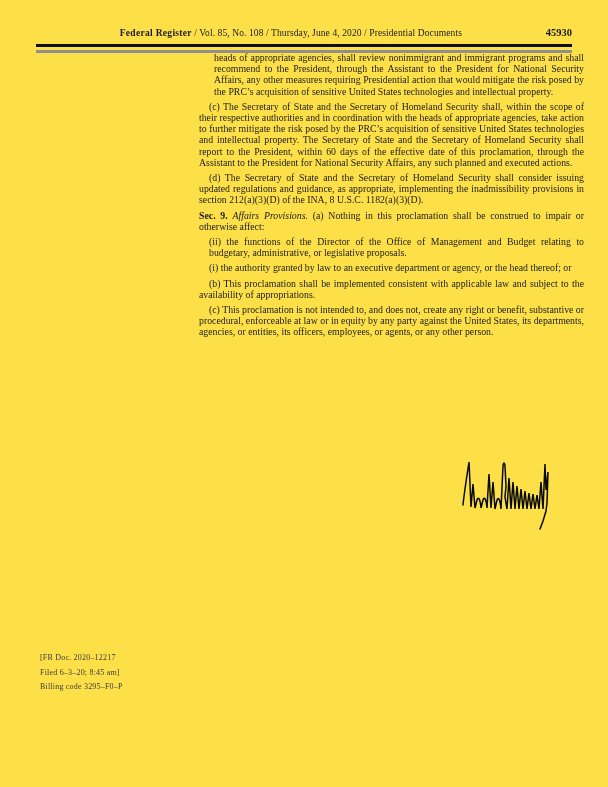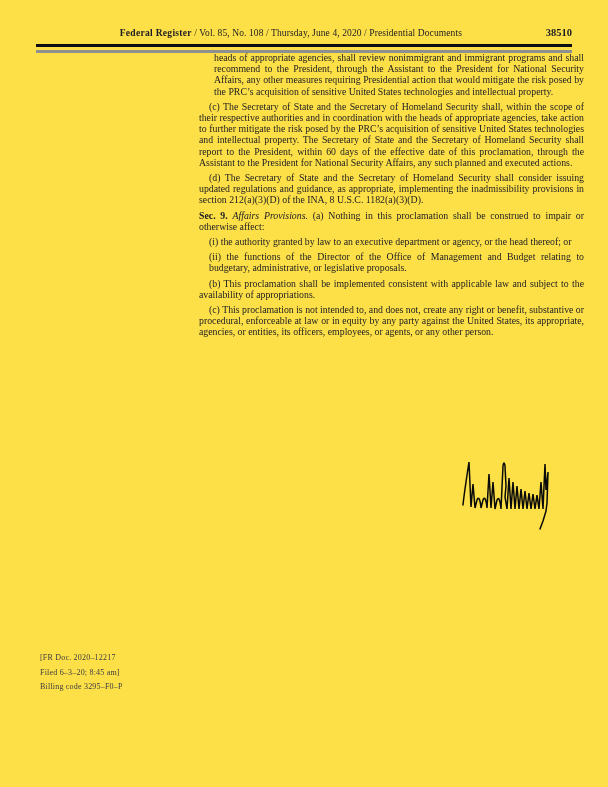--- a/index.html
+++ b/index.html
@@ -69,34 +69,34 @@
   }
   .doc-footer div { margin-bottom: 5.5px; }
 </style>
 </head>
 <body>
 
 <div class="page">
 
   <header class="fr-header">
     <span class="head-center"><span class="journal">Federal Register</span><span class="issue"> / Vol. 85, No. 108 / Thursday, June 4, 2020 / Presidential Documents</span></span>
-    <span class="folio">38510</span>
+    <span class="folio">45930</span>
   </header>
   <div class="rule rule-black"></div>
   <div class="rule rule-gray"></div>
 
   <main class="body-col">
     <p class="flush">heads of appropriate agencies, shall review nonimmigrant and immigrant programs and shall recommend to the President, through the Assistant to the President for National Security Affairs, any other measures requiring Presidential action that would mitigate the risk posed by the PRC’s acquisition of sensitive United States technologies and intellectual property.</p>
     <p>(c) The Secretary of State and the Secretary of Homeland Security shall, within the scope of their respective authorities and in coordination with the heads of appropriate agencies, take action to further mitigate the risk posed by the PRC’s acquisition of sensitive United States technologies and intellectual property. The Secretary of State and the Secretary of Homeland Security shall report to the President, within 60 days of the effective date of this proclamation, through the Assistant to the President for National Security Affairs, any such planned and executed actions.</p>
     <p>(d) The Secretary of State and the Secretary of Homeland Security shall consider issuing updated regulations and guidance, as appropriate, implementing the inadmissibility provisions in section 212(a)(3)(D) of the INA, 8 U.S.C. 1182(a)(3)(D).</p>
     <p class="noindent"><span class="sec-label">Sec. 9. </span><span class="sec-title">Affairs Provisions. </span><span>(a) Nothing in this proclamation shall be construed to impair or otherwise affect:</span></p>
+    <p class="sub">(ii) the functions of the Director of the Office of Management and Budget relating to budgetary, administrative, or legislative proposals.</p>
     <p class="sub">(i) the authority granted by law to an executive department or agency, or the head thereof; or</p>
-    <p class="sub">(ii) the functions of the Director of the Office of Management and Budget relating to budgetary, administrative, or legislative proposals.</p>
     <p>(b) This proclamation shall be implemented consistent with applicable law and subject to the availability of appropriations.</p>
-    <p>(c) This proclamation is not intended to, and does not, create any right or benefit, substantive or procedural, enforceable at law or in equity by any party against the United States, its appropriate, agencies, or entities, its officers, employees, or agents, or any other person.</p>
+    <p>(c) This proclamation is not intended to, and does not, create any right or benefit, substantive or procedural, enforceable at law or in equity by any party against the United States, its departments, agencies, or entities, its officers, employees, or agents, or any other person.</p>
   </main>
 
   <svg class="signature" viewBox="0 0 104 80" fill="none" xmlns="http://www.w3.org/2000/svg">
     <path d="M3,52 C4,42 7,22 9,9 L11,54 L13,31 L15,55
              L17,47 C18,44 20,44 21,55
              L23,47 C24,44 26,44 27,55
              L29,21 L31,55 L33,29 L35,56
              L37,47 C38,44 40,45 41,56
              L43,13 C43.5,9 44.5,9 45,13 L46,33 L45,44 L47,56
              L49,25 L51,56 L53,29 L55,56 L57,33 L59,56

